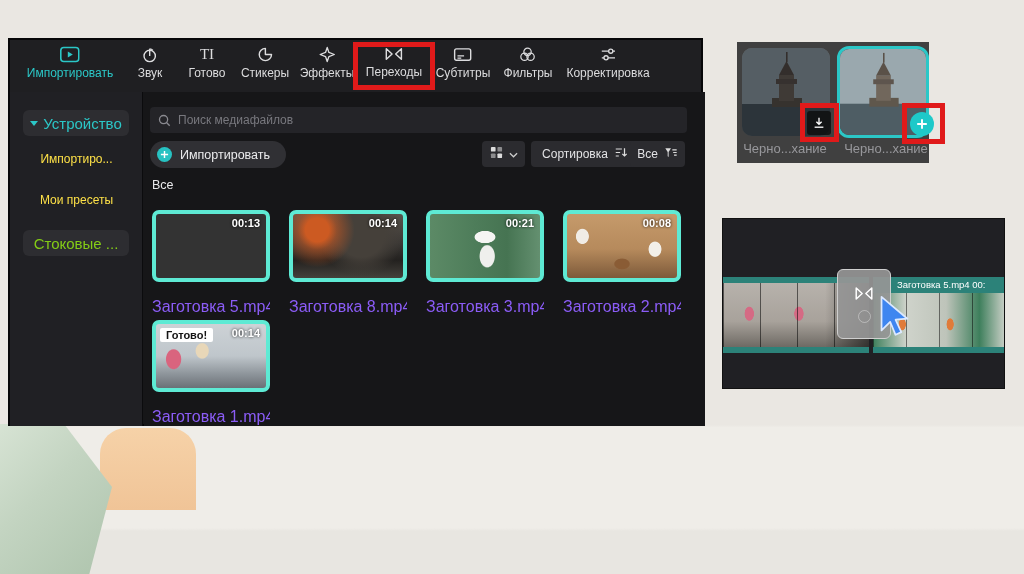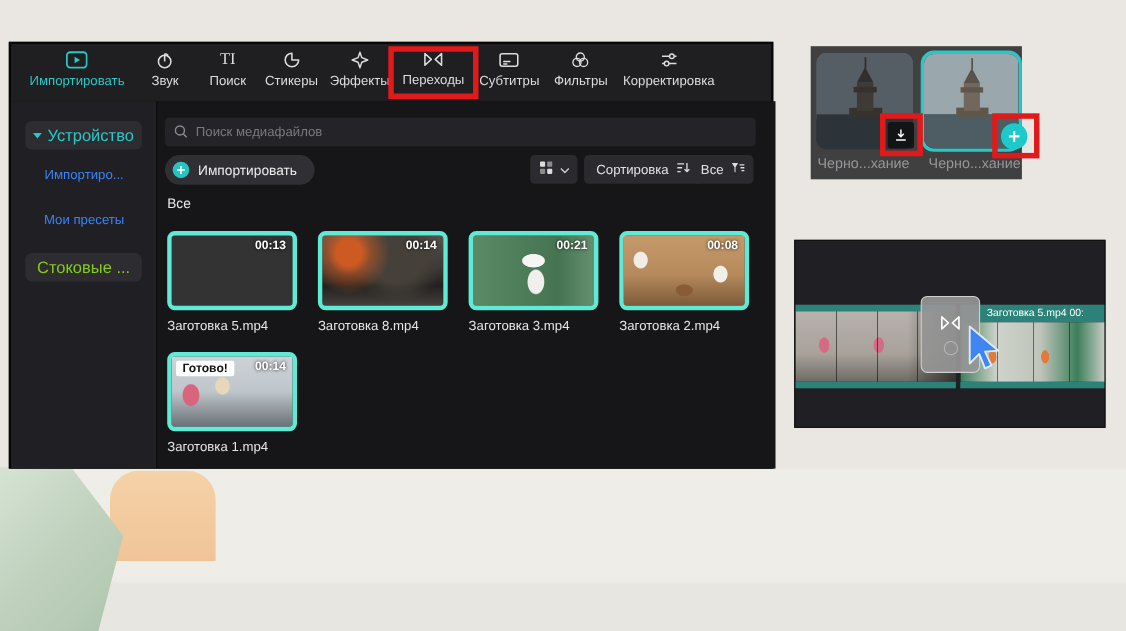--- a/index.html
+++ b/index.html
@@ -21,38 +21,38 @@
   .editor { left:8px; top:38px; width:695px; height:388px; background:#161618; border:2px solid #070708; }
   .tabbar { left:0; top:0; width:100%; height:52px; background:#1f1f22; }
   .tab { position:absolute; top:6px; transform:translateX(-50%); display:flex; flex-direction:column; align-items:center; gap:3px; color:#dcdcde; cursor:default; }
   .tab .tlabel { font-size:12px; white-space:nowrap; }
   .tab.active { color:#2bc7c7; }
   .tab svg { display:block; }
   .hl-box { border:5px solid #e01a1a; background:transparent; z-index:6; }
 
   .sidebar { left:0; top:52px; width:133px; height:334px; background:#202024; border-right:1px solid #0b0b0d; }
   .side-btn { position:absolute; left:13px; width:106px; height:26px; background:#2d2d31; border-radius:6px; display:flex; align-items:center; justify-content:center; gap:5px; font-size:15px; }
-  .side-link { position:absolute; left:0; width:133px; text-align:center; font-size:12px; color:#3b82f6; }
+  .side-link { position:absolute; left:0; width:133px; text-align:center; font-size:12px; color:#fde047; }
   .caret { width:0; height:0; border-left:4px solid transparent; border-right:4px solid transparent; border-top:5px solid #2bc7c7; }
 
   .main { left:134px; top:52px; width:561px; height:334px; background:#161618; }
   .search { position:absolute; left:6px; top:15px; width:537px; height:26px; background:#242428; border:none; border-radius:4px; color:#ddd; font-size:12px; padding-left:28px; outline:none; }
   .search::placeholder { color:#78787e; }
   .search-ic { position:absolute; left:14px; top:21px; z-index:2; }
 
   .import-btn { position:absolute; left:6px; top:49px; height:27px; background:#303034; border-radius:14px; display:flex; align-items:center; gap:8px; padding:0 16px 0 7px; color:#ececee; font-size:12.5px; }
   .plus-circle { width:15px; height:15px; border-radius:50%; background:#27c2c2; display:flex; align-items:center; justify-content:center; }
 
   .ctl-btn { position:absolute; top:49px; height:26px; background:#2b2b2f; border-radius:4px; display:flex; align-items:center; justify-content:center; gap:6px; color:#e2e2e4; font-size:12px; }
 
   .section-label { position:absolute; left:8px; top:86px; font-size:12.5px; color:#e8e8ea; }
 
   .card { position:absolute; width:118px; }
   .thumb { position:relative; width:118px; height:72px; border-radius:7px; border:4px solid #5eead4; overflow:hidden; background:#333; }
-  .clip-name { margin-top:7px; font-size:12px; color:#e5e5e5; white-space:nowrap; overflow:hidden; }
+  .clip-name { margin-top:16px; font-size:16px; color:#8b5cf6; white-space:nowrap; overflow:hidden; }
   .dur { position:absolute; top:3px; right:6px; font-size:11px; font-weight:bold; color:#fff; text-shadow:0 0 3px rgba(0,0,0,.9); }
   .ready { position:absolute; top:4px; left:4px; background:#fff; color:#141414; font-size:11px; font-weight:bold; padding:1px 6px; border-radius:2px; }
 
   
   .scene1 { background:
     radial-gradient(ellipse 9px 15px at 40% 55%, #e8823e 60%, transparent 65%),
     radial-gradient(ellipse 9px 15px at 54% 52%, #f2f2f0 60%, transparent 65%),
     linear-gradient(180deg, rgba(0,0,0,0) 68%, rgba(70,70,66,.55) 100%),
     linear-gradient(90deg,#4a4d45 0%,#9fa49b 10%,#d8dad4 32%,#e2e3df 55%,#cdd0c9 66%,#2f7a55 72%,#2f7a55 88%,#17332 6 100%); }
   .scene2 { background:
@@ -123,21 +123,21 @@
       <span>
           <svg width="18" height="17" viewBox="0 0 18 18">
             <circle cx="9" cy="10.5" r="6" stroke="currentColor" fill="none" stroke-width="1.5"></circle>
             <path d="M9 10.5 V3 M9 3 a4.5 4.5 0 0 1 3.4 1.6" stroke="currentColor" fill="none" stroke-width="1.5"></path>
           </svg>
         </span>
       <span class="tlabel">Звук</span>
     </div>
     <div class="tab" style="left:197px">
       <span style="font-family:'Liberation Serif',serif;font-size:15px;line-height:17px">TI</span>
-      <span class="tlabel">Поиск</span>
+      <span class="tlabel">Готово</span>
     </div>
     <div class="tab" style="left:255px">
       <span>
           <svg width="17" height="17" viewBox="0 0 18 18">
             <path d="M9 2.5 A6.5 6.5 0 1 0 15.5 9 L9 9 Z" stroke="currentColor" fill="none" stroke-width="1.5" stroke-linejoin="round"></path>
           </svg>
         </span>
       <span class="tlabel">Стикеры</span>
     </div>
     <div class="tab" style="left:317px">

